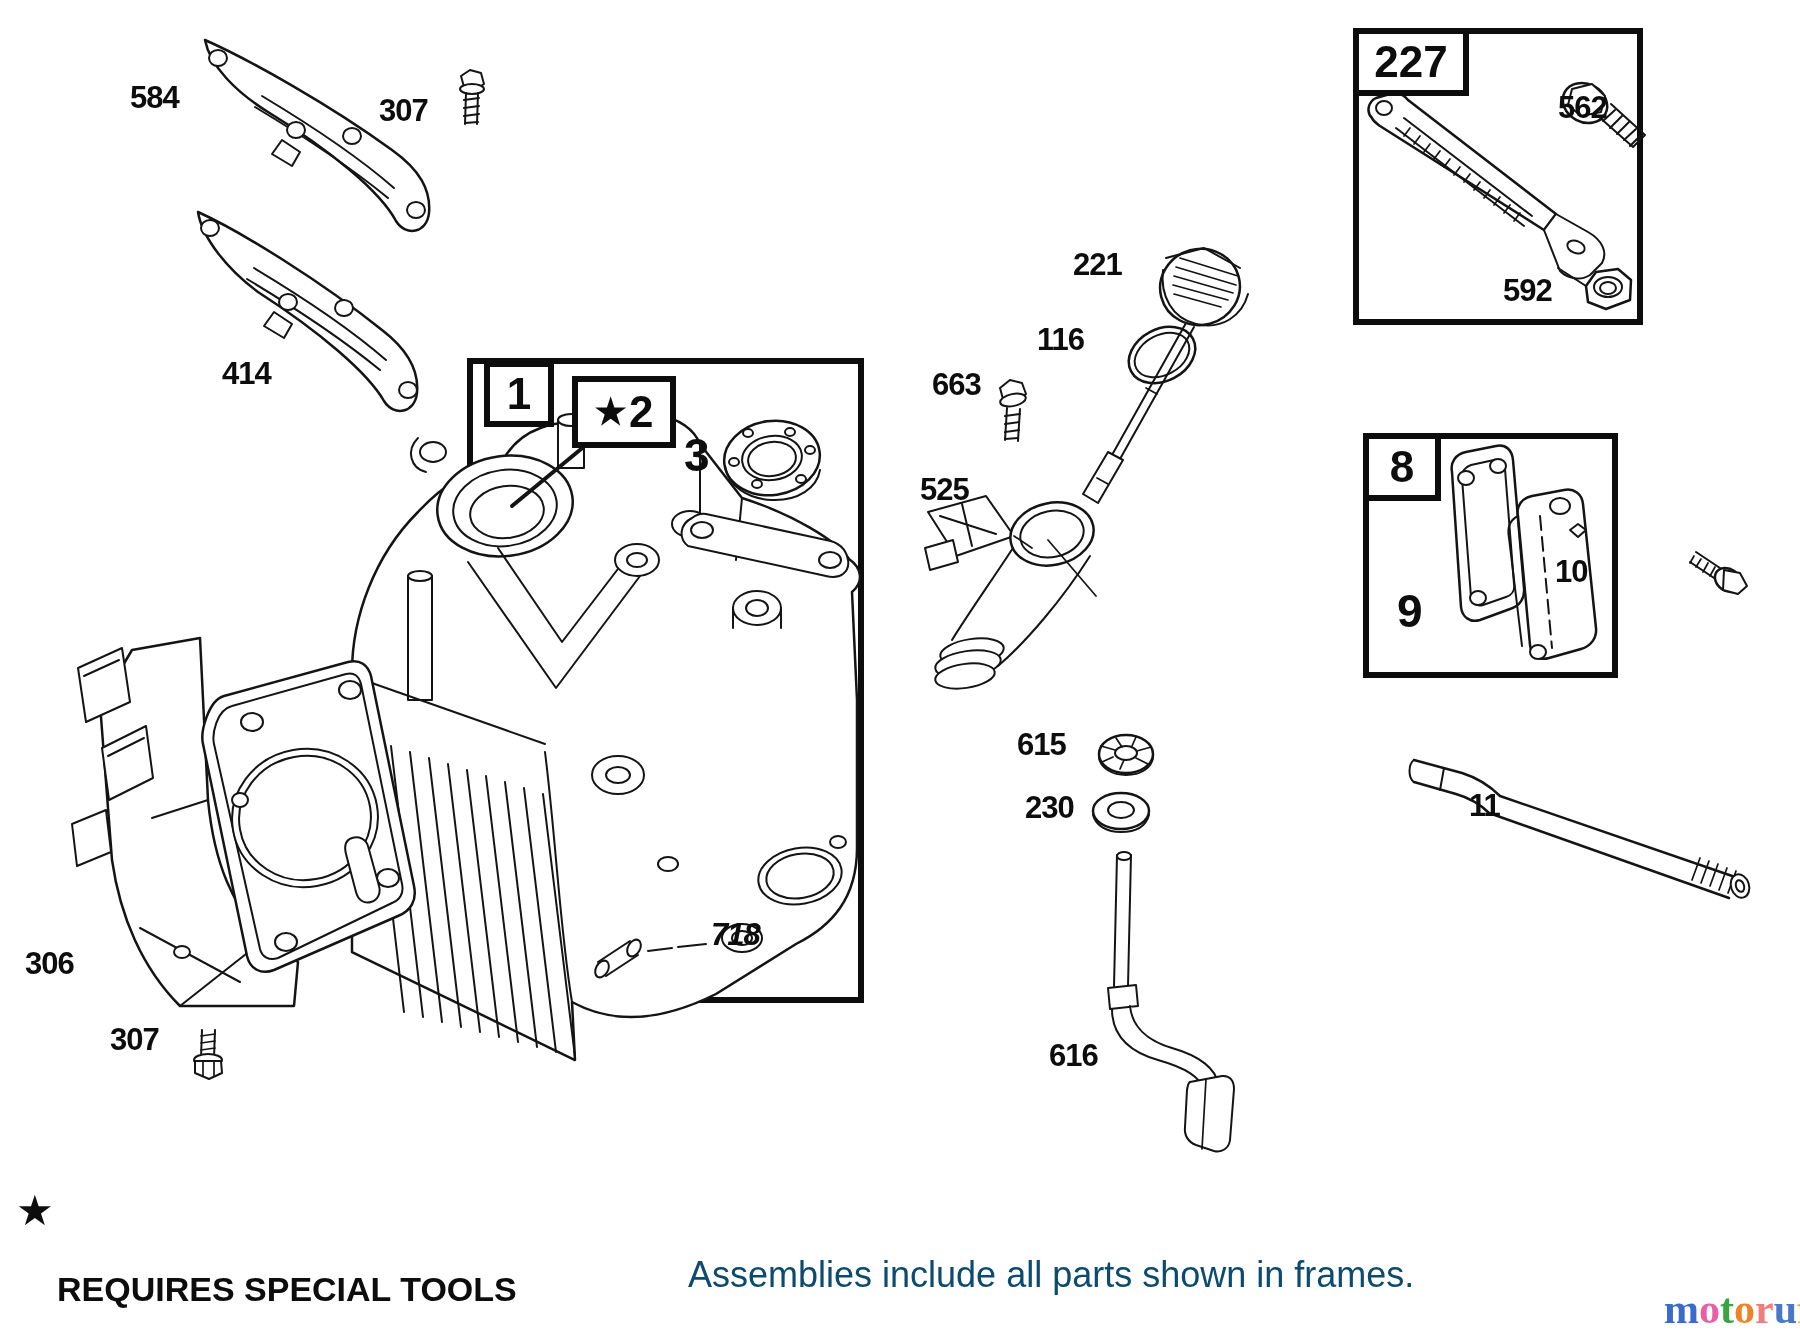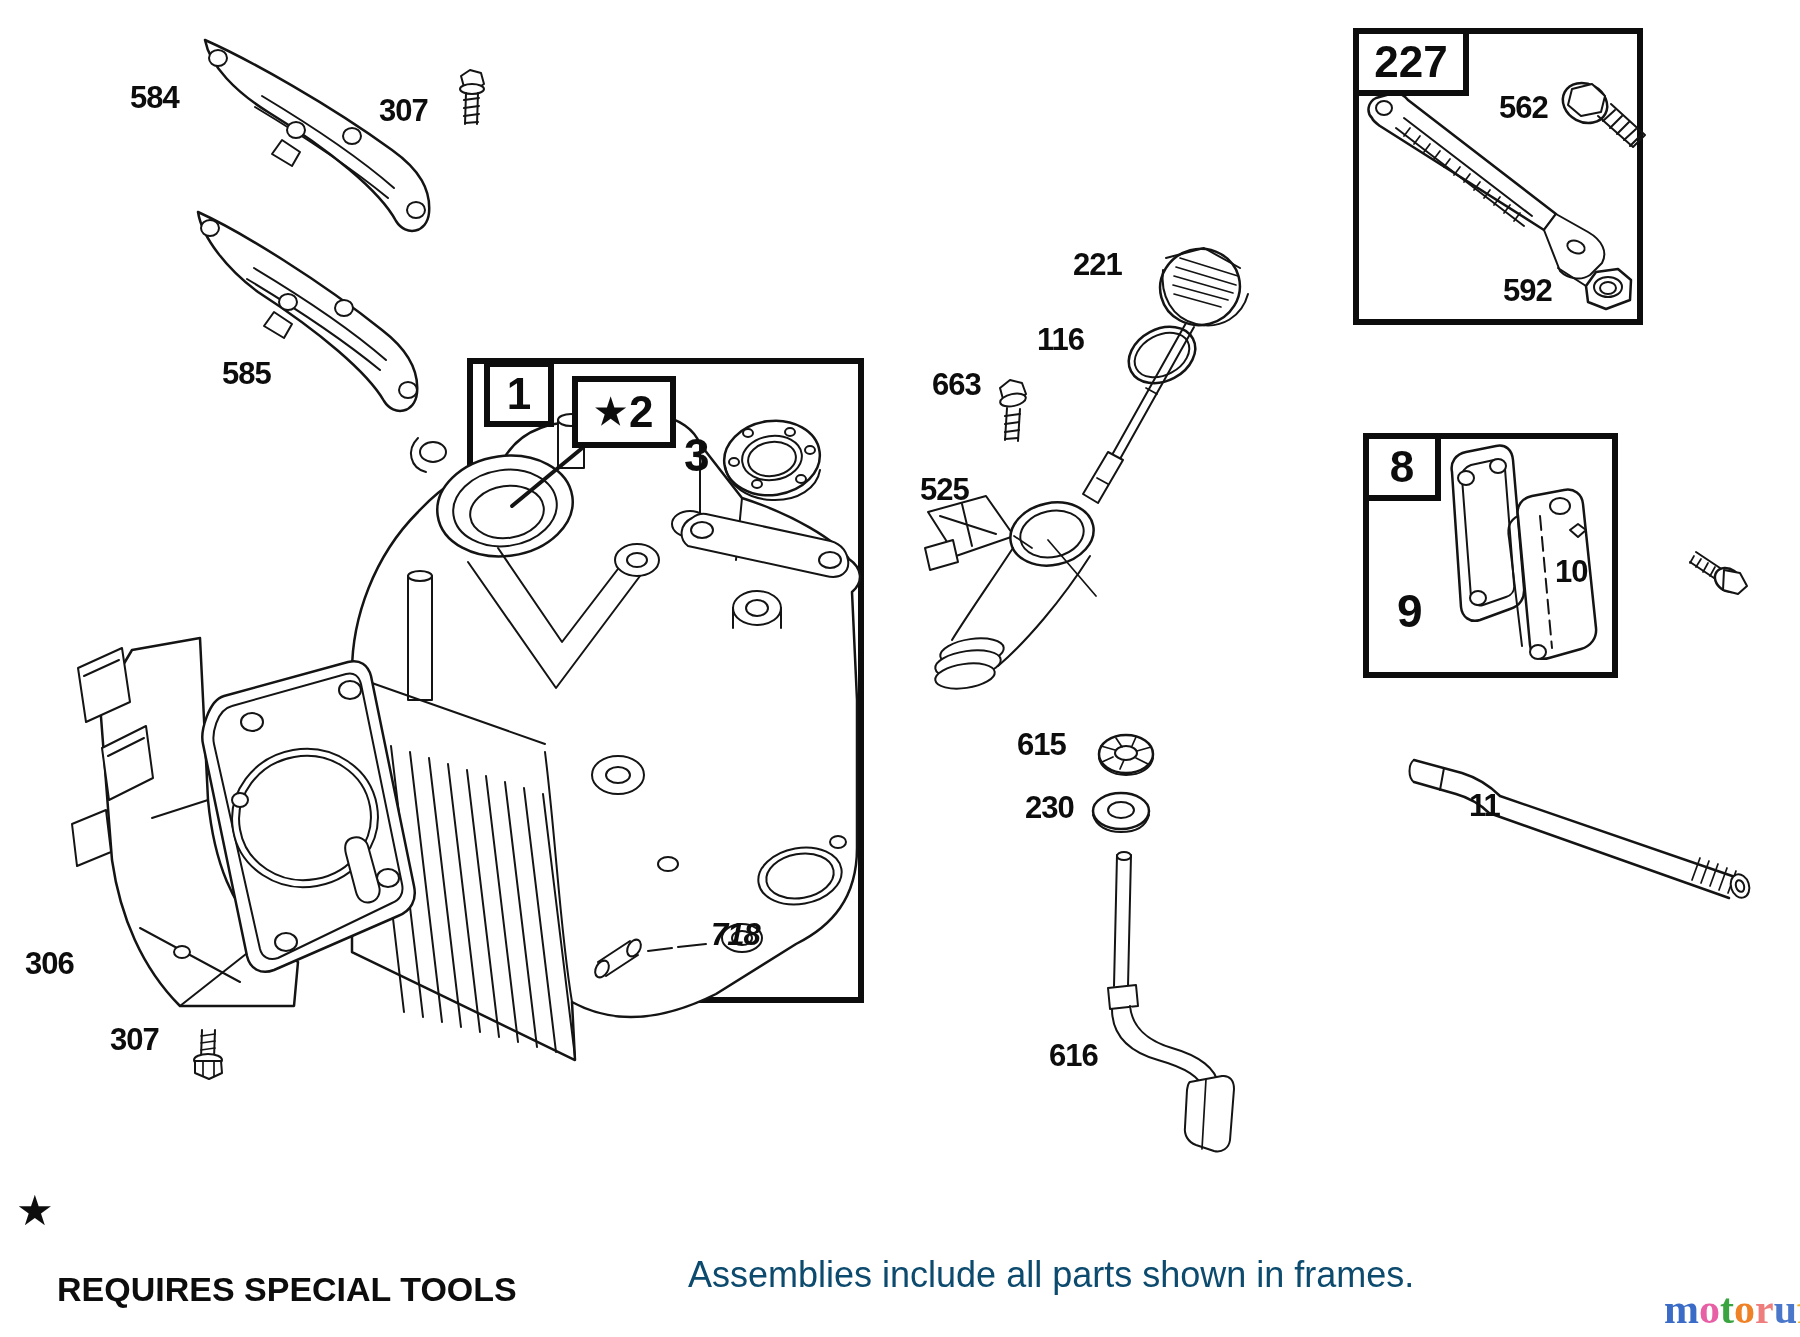--- a/index.html
+++ b/index.html
@@ -293,33 +293,33 @@
   </div>
   <div class="pbox" style="left:1353px;top:28px;width:104px;height:56px;">
     <span>227</span>
   </div>
   <div class="pbox" style="left:1363px;top:433px;width:66px;height:56px;">
     <span>8</span>
   </div>
 
   <div class="plabel" style="left:130px;top:82px;">584</div>
   <div class="plabel" style="left:379px;top:95px;">307</div>
-  <div class="plabel" style="left:222px;top:358px;">585</div>
+  <div class="plabel" style="left:222px;top:358px;">414</div>
   <div class="plabel" style="left:684px;top:432px;font-size:46px;">3</div>
   <div class="plabel" style="left:1073px;top:249px;">221</div>
   <div class="plabel" style="left:1037px;top:324px;">116</div>
   <div class="plabel" style="left:932px;top:369px;">663</div>
   <div class="plabel" style="left:920px;top:474px;">525</div>
   <div class="plabel" style="left:1017px;top:729px;">615</div>
   <div class="plabel" style="left:1013px;top:792px;margin-left:12px;">230</div>
   <div class="plabel" style="left:1049px;top:1040px;">616</div>
   <div class="plabel" style="left:711px;top:919px;font-style:italic;">718</div>
   <div class="plabel" style="left:25px;top:948px;text-align:center;">306</div>
   <div class="plabel" style="left:110px;top:1024px;">307</div>
-  <div class="plabel" style="left:1499px;top:92px;">562</div>
+  <div class="plabel" style="left:1558px;top:92px;">562</div>
   <div class="plabel" style="left:1503px;top:275px;">592</div>
   <div class="plabel" style="left:1397px;top:588px;font-size:46px;">9</div>
   <div class="plabel" style="left:1555px;top:556px;">10</div>
   <div class="plabel" style="left:1469px;top:790px;">11</div>
 
   <div class="footstar">★</div>
   <div class="footnote">
     <div>REQUIRES SPECIAL TOOLS</div>
     
     

